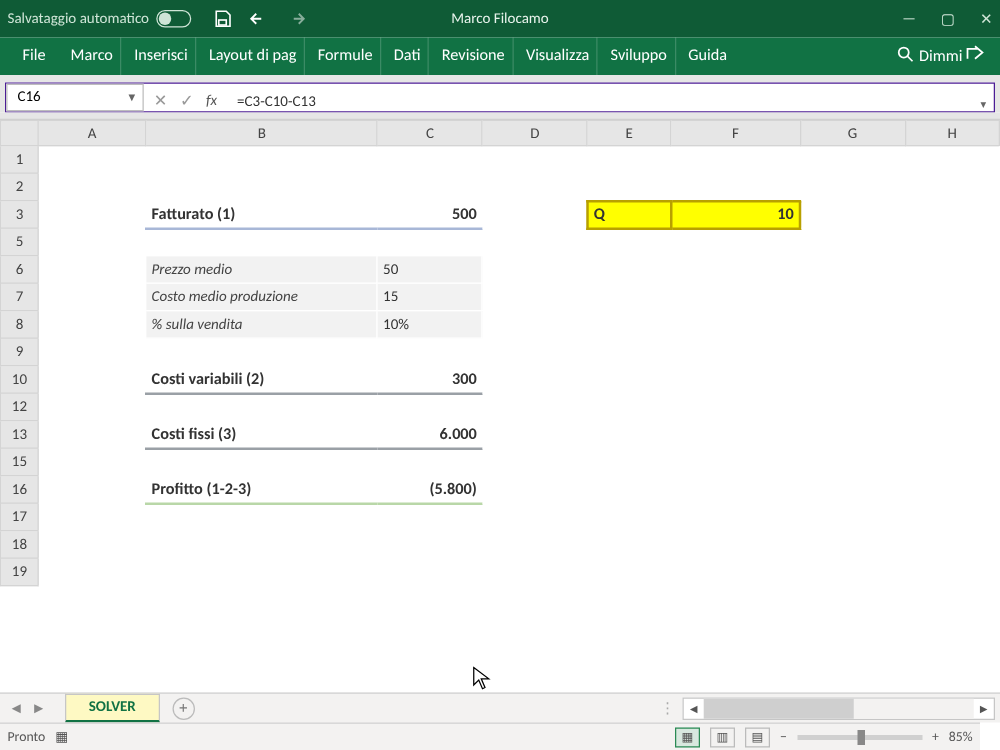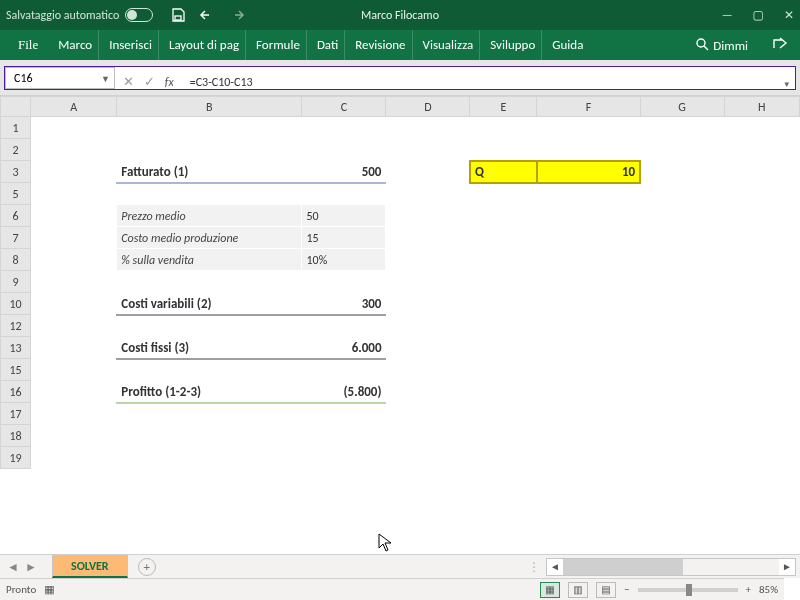--- a/index.html
+++ b/index.html
@@ -11,22 +11,22 @@
   .titlebar .toggle { width: 28px; height: 14px; border: 1px solid #cfe5d7; border-radius: 8px; position: relative; }
   .titlebar .toggle::after { content: ""; position: absolute; width: 10px; height: 10px; border-radius: 50%; background: #cfe5d7; top: 1px; left: 1px; }
   .titlebar .qat { display: flex; gap: 14px; margin-left: 18px; align-items: center; }
   .titlebar .qat span svg { display: block; }
   .titlebar .center { position: absolute; left: 50%; transform: translateX(-50%); display: flex; gap: 10px; font-size: 12px; color: #e8f3ec; flex-direction: column; }
   .titlebar .winctl { margin-left: auto; display: flex; gap: 20px; }
 
   
   .ribbon { height: 30px; background: #117244; display: flex; align-items: center; color: #fff; font-size: 13px; padding: 0 12px; gap: 4px; position: relative; }
   .ribbon .tab { padding: 0 6px; border-right: 1px solid rgba(255,255,255,.18); line-height: 30px; cursor: default; white-space: nowrap; }
-  .ribbon .tab:first-child { border-right: none; padding-right: 10px; font-family: Liberation Serif, serif; }
-  .ribbon .right { margin-left: auto; display: flex; align-items: center; gap: 24px; }
+  .ribbon .tab:first-child { border-right: none; padding-right: 10px; }
+  .ribbon .right { margin-left: auto; display: flex; align-items: center; gap: 2px; }
   .ribbon .tellme { display: flex; align-items: center; gap: 4px; }
 
   
   .fbar-wrap { background: #e6e6e6; padding: 6px 4px 0 4px; }
   .fbar { height: 24px; background: #fff; display: flex; align-items: flex-end; border: 1px solid #4c1d95; }
   .namebox { width: 110px; height: 22px; display: flex; align-items: center; border-right: 1px solid #d5d5d5; padding: 0 4px 0 8px; font-size: 12px; background: #fff; border: 1px solid #bdbdbd; margin: 0; }
   .namebox .dd { margin-left: auto; font-size: 9px; color: #666; }
   .fbtns { display: flex; align-items: center; gap: 10px; padding: 0 8px; color: #9a9a9a; font-size: 13px; }
   .fx { font-style: italic; font-size: 12px; color: #555; }
   .formula { flex: 1; padding: 0 8px; font-size: 12px; color: #333; }
@@ -55,21 +55,21 @@
   .sub-val { font-size: 12px; background: #f2f2f2; }
   .u1 { border-bottom: 2px solid #a8b7d7 !important; }
   .u2 { border-bottom: 2px solid #9aa0a6 !important; }
   .u3 { border-bottom: 2px solid #b9d7a8 !important; }
   .hl { background: #ffff00; border: 2px solid #b8a000 !important; }
 
   
   .sheettabs { position: absolute; left: 0; right: 0; bottom: 22px; height: 24px; background: #f3f2f1; border-top: 1px solid #d0d0d0; display: flex; align-items: center; font-size: 12px; }
   .sheettabs .nav { display: flex; gap: 4px; padding: 0 6px; color: #888; }
   .sheettabs .nav span { width: 14px; text-align: center; }
-  .sheettabs .stab { border: 1px solid #c6c6c6; border-bottom: 2px solid #117244; background: #fdba74; padding: 3px 18px; font-weight: 700; color: #117244; margin-left: 8px; }
+  .sheettabs .stab { border: 1px solid #c6c6c6; border-bottom: 2px solid #117244; background: #fef9c3; padding: 3px 18px; font-weight: 700; color: #117244; margin-left: 8px; }
   .sheettabs .add { margin-left: 10px; color: #777; width: 18px; height: 18px; border: 1px solid #bbb; border-radius: 50%; display: flex; align-items: center; justify-content: center; font-size: 13px; }
   .sheettabs .hscroll { margin-left: auto; display: flex; align-items: center; width: 250px; height: 18px; border: 1px solid #c6c6c6; background: #fff; margin-right: 4px; }
   .sheettabs .hscroll .btn { width: 16px; text-align: center; color: #555; font-size: 10px; }
   .sheettabs .hscroll .track { flex: 1; background: #f3f2f1; height: 100%; position: relative; }
   .sheettabs .hscroll .thumb { position: absolute; left: 0; top: 0; width: 120px; height: 100%; background: #cfcfcf; }
 
   
   .statusbar { position: absolute; left: 0; right: 16px; bottom: 0; height: 22px; background: #f3f2f1; border-top: 1px solid #d0d0d0; display: flex; align-items: center; font-size: 11px; color: #555; padding: 0 6px; gap: 8px; }
   .statusbar .right { margin-left: auto; display: flex; align-items: center; gap: 8px; }
   .viewbtn { width: 20px; height: 16px; border: 1px solid #bbb; display: flex; align-items: center; justify-content: center; font-size: 10px; }

